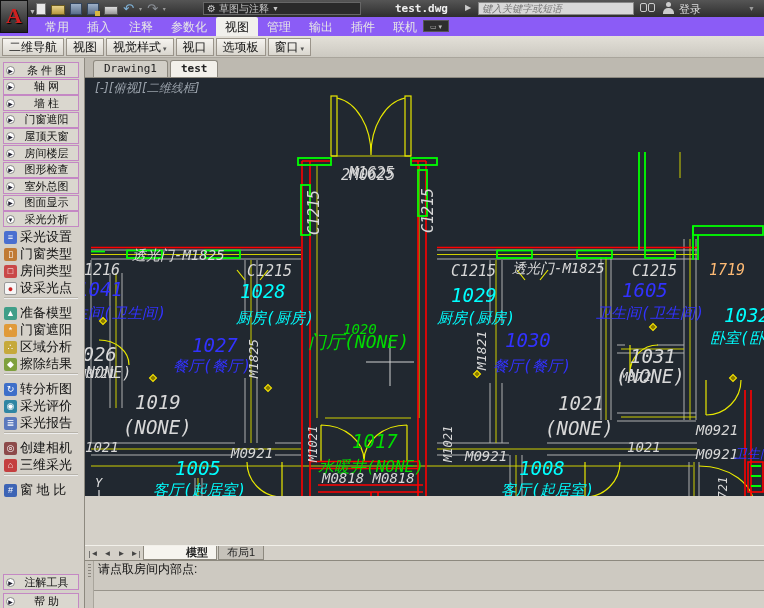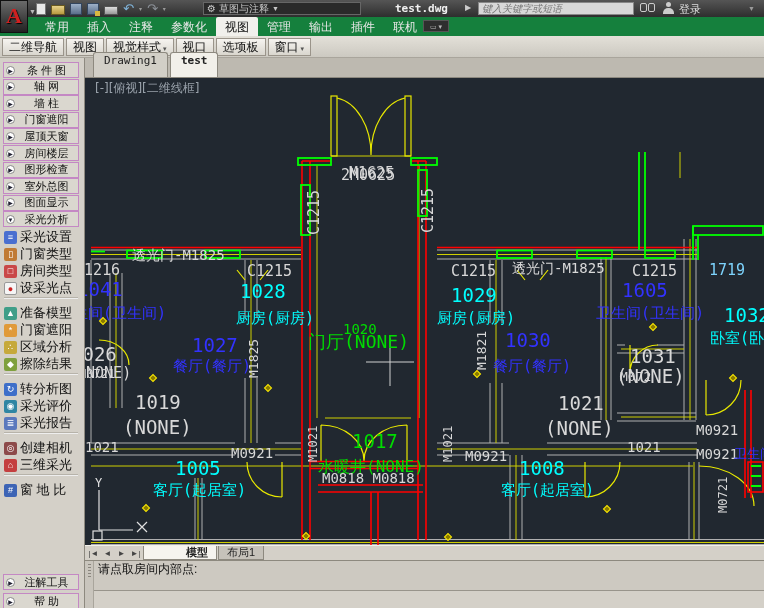--- a/index.html
+++ b/index.html
@@ -35,52 +35,52 @@
     border:1px solid #888;color:#777;font-style:italic;font-size:10px;line-height:11px;padding:0 3px;overflow:hidden;white-space:nowrap;}
   .binocs{position:absolute;left:640px;top:3px;width:16px;height:11px;}
   .binocs i{position:absolute;width:7px;height:9px;border:1.5px solid #ccc;border-radius:2px;top:0;}
   .binocs i:first-child{left:0}.binocs i:last-child{left:8px}
   .person{position:absolute;left:663px;top:2px;width:11px;height:12px;}
   .person:before{content:"";position:absolute;left:3px;top:0;width:5px;height:5px;border-radius:50%;background:#ccc;}
   .person:after{content:"";position:absolute;left:0;top:6px;width:11px;height:6px;border-radius:5px 5px 0 0;background:#ccc;}
   .signin{position:absolute;left:679px;top:2px;color:#ddd;font-size:11px;}
   .tb-caret{position:absolute;left:748px;top:5px;color:#999;font-size:7px;}
   
-  .tabrow{position:absolute;left:0;top:17px;width:764px;height:19px;background:#15803d;display:flex;}
+  .tabrow{position:absolute;left:0;top:17px;width:764px;height:19px;background:#8b5cf6;display:flex;}
   .tabrow .spacer{width:36px;}
   .rtab{padding:2px 9px 0 9px;color:#e6e6e6;font-size:12px;height:19px;line-height:16px;cursor:default;}
   .rtab.active{background:#f1f0ec;color:#111;border-radius:2px 2px 0 0;}
   .ribbon-min{position:absolute;left:423px;top:20px;width:26px;height:12px;background:#2e2e2e;border:1px solid #555;
     color:#bbb;font-size:7px;text-align:center;line-height:11px;}
   
   .panelrow{position:absolute;left:0;top:36px;width:764px;height:22px;
     background:linear-gradient(#e3e0d8,#ccc9c1);border-bottom:1px solid #a9a59c;display:flex;gap:2px;padding:1px 2px;}
   .pbtn{background:linear-gradient(#f6f4f0,#d9d6ce);border:1px solid #9a948a;color:#111;
     padding:0 6px;height:18px;line-height:17px;margin-top:1px;font-size:12px;white-space:nowrap;}
   .pbtn .dd{font-size:7px;color:#555;margin-left:2px;}
   
   .filetabs{position:absolute;left:85px;top:58px;width:679px;height:20px;background:#bdb9b0;
     border-bottom:1px solid #8d897f;display:flex;align-items:flex-end;padding-left:8px;gap:2px;}
-  .ftab{height:25px;line-height:16px;padding:0 10px;font-family:"DejaVu Sans Mono",monospace;font-size:11px;
+  .ftab{height:17px;line-height:16px;padding:0 10px;font-family:"DejaVu Sans Mono",monospace;font-size:11px;
     background:#d2cfc7;border:1px solid #8d897f;border-bottom:none;border-radius:3px 3px 0 0;color:#222;}
   .ftab.active{background:#f2f0ea;font-weight:bold;}
   
   .sidebar{position:absolute;left:0;top:58px;width:85px;height:550px;background:#d4d0c8;
     border-right:1px solid #8d897f;}
   .fold{position:absolute;left:3px;width:76px;height:16px;background:#dad7cf;
     border:1px solid #c488c4;display:flex;align-items:center;padding:0 2px;gap:2px;}
   .fold .fico{width:9px;height:9px;border-radius:50%;background:#fff;border:1px solid #888;
     font-size:6px;line-height:8px;text-align:center;color:#223;}
   .fold .flabel{flex:1;text-align:center;font-size:11px;color:#111;white-space:nowrap;letter-spacing:0px;}
   .tool{position:absolute;left:4px;width:78px;height:16px;display:flex;align-items:center;gap:3px;}
   .tool .tico{width:13px;height:13px;border-radius:2px;font-size:9px;line-height:12px;text-align:center;color:#fff;}
   .tool .tlabel{font-size:13px;color:#111;white-space:nowrap;}
   .sep{position:absolute;left:4px;width:74px;height:1px;background:#b7b3aa;box-shadow:0 1px 0 #eee;}
   
-  .canvas{position:absolute;left:85px;top:78px;width:679px;height:467px;background:#212830;overflow:hidden;}
+  .canvas{position:absolute;left:85px;top:78px;width:679px;height:418px;background:#212830;overflow:hidden;font-style:italic;}
   .vplabel{position:absolute;left:10px;top:2px;color:#9aa2ab;font-size:12px;font-family:"DejaVu Sans",sans-serif;}
   .cadlabel{position:absolute;white-space:nowrap;font-family:"DejaVu Sans Mono","DejaVu Sans",monospace;line-height:1;}
   .cadlabel.v{transform:rotate(-90deg);transform-origin:0 0;}
   .star{position:absolute;width:6px;height:6px;background:#ffee00;transform:rotate(45deg);}
   .star:after{content:"";position:absolute;left:1px;top:1px;width:4px;height:4px;background:#8a7a00;}
   
   .mtabbar{position:absolute;left:85px;top:545px;width:679px;height:15px;background:#d4d0c8;
     border-top:1px solid #f2f0ea;display:flex;align-items:center;padding-left:2px;gap:1px;}
   .mnav{color:#444;font-size:8px;width:13px;text-align:center;}
   .mtab{font-size:11px;padding:0 8px;height:14px;line-height:13px;color:#222;
@@ -363,21 +363,21 @@
         <div class="cadlabel" style="left: 256px; top: 90px; color: rgb(216, 216, 216); font-size: 15px;">2M0625</div>
         <div class="cadlabel" style="left: 264px; top: 88px; color: rgb(216, 216, 216); font-size: 15px;">M1625</div>
         <div class="cadlabel v" style="left: 222px; top: 157px; color: rgb(216, 216, 216); font-size: 15px;">C1215</div>
         <div class="cadlabel v" style="left: 336px; top: 155px; color: rgb(216, 216, 216); font-size: 15px;">C1215</div>
         <div class="cadlabel" style="left: -10px; top: 185px; color: rgb(216, 216, 216); font-size: 15px;">C1216</div>
         <div class="cadlabel" style="left: 47px; top: 170px; color: rgb(216, 216, 216); font-size: 14px;">透光门-M1825</div>
         <div class="cadlabel" style="left: 162px; top: 186px; color: rgb(216, 216, 216); font-size: 15px;">C1215</div>
         <div class="cadlabel" style="left: 366px; top: 186px; color: rgb(216, 216, 216); font-size: 15px;">C1215</div>
         <div class="cadlabel" style="left: 427px; top: 183px; color: rgb(216, 216, 216); font-size: 14px;">透光门-M1825</div>
         <div class="cadlabel" style="left: 547px; top: 186px; color: rgb(216, 216, 216); font-size: 15px;">C1215</div>
-        <div class="cadlabel" style="left: 624px; top: 185px; color: #7dd3fc; font-size: 15px; text-align: center;">1719</div>
+        <div class="cadlabel" style="left: 624px; top: 185px; color: #fdba74; font-size: 15px; text-align: center;">1719</div>
         <div class="cadlabel v" style="left: 162px; top: 300px; color: rgb(216, 216, 216); font-size: 13px;">M1825</div>
         <div class="cadlabel v" style="left: 390px; top: 292px; color: rgb(216, 216, 216); font-size: 13px;">M1821</div>
         <div class="cadlabel" style="left: -14px; top: 267px; color: rgb(216, 216, 216); font-size: 19px;">1026</div>
         <div class="cadlabel" style="left: -8px; top: 288px; color: rgb(216, 216, 216); font-size: 15px;">(NONE)</div>
         <div class="cadlabel" style="left: -6px; top: 290px; color: rgb(216, 216, 216); font-size: 12px;">M0721</div>
         <div class="cadlabel" style="left: 50px; top: 315px; color: rgb(216, 216, 216); font-size: 19px;">1019</div>
         <div class="cadlabel" style="left: 38px; top: 340px; color: rgb(216, 216, 216); font-size: 19px;">(NONE)</div>
         <div class="cadlabel" style="left: 0px; top: 362px; color: rgb(216, 216, 216); font-size: 14px;">1021</div>
         <div class="cadlabel" style="left: 146px; top: 368px; color: rgb(216, 216, 216); font-size: 14px;">M0921</div>
         <div class="cadlabel v" style="left: 222px; top: 384px; color: rgb(216, 216, 216); font-size: 12px;">M1021</div>

